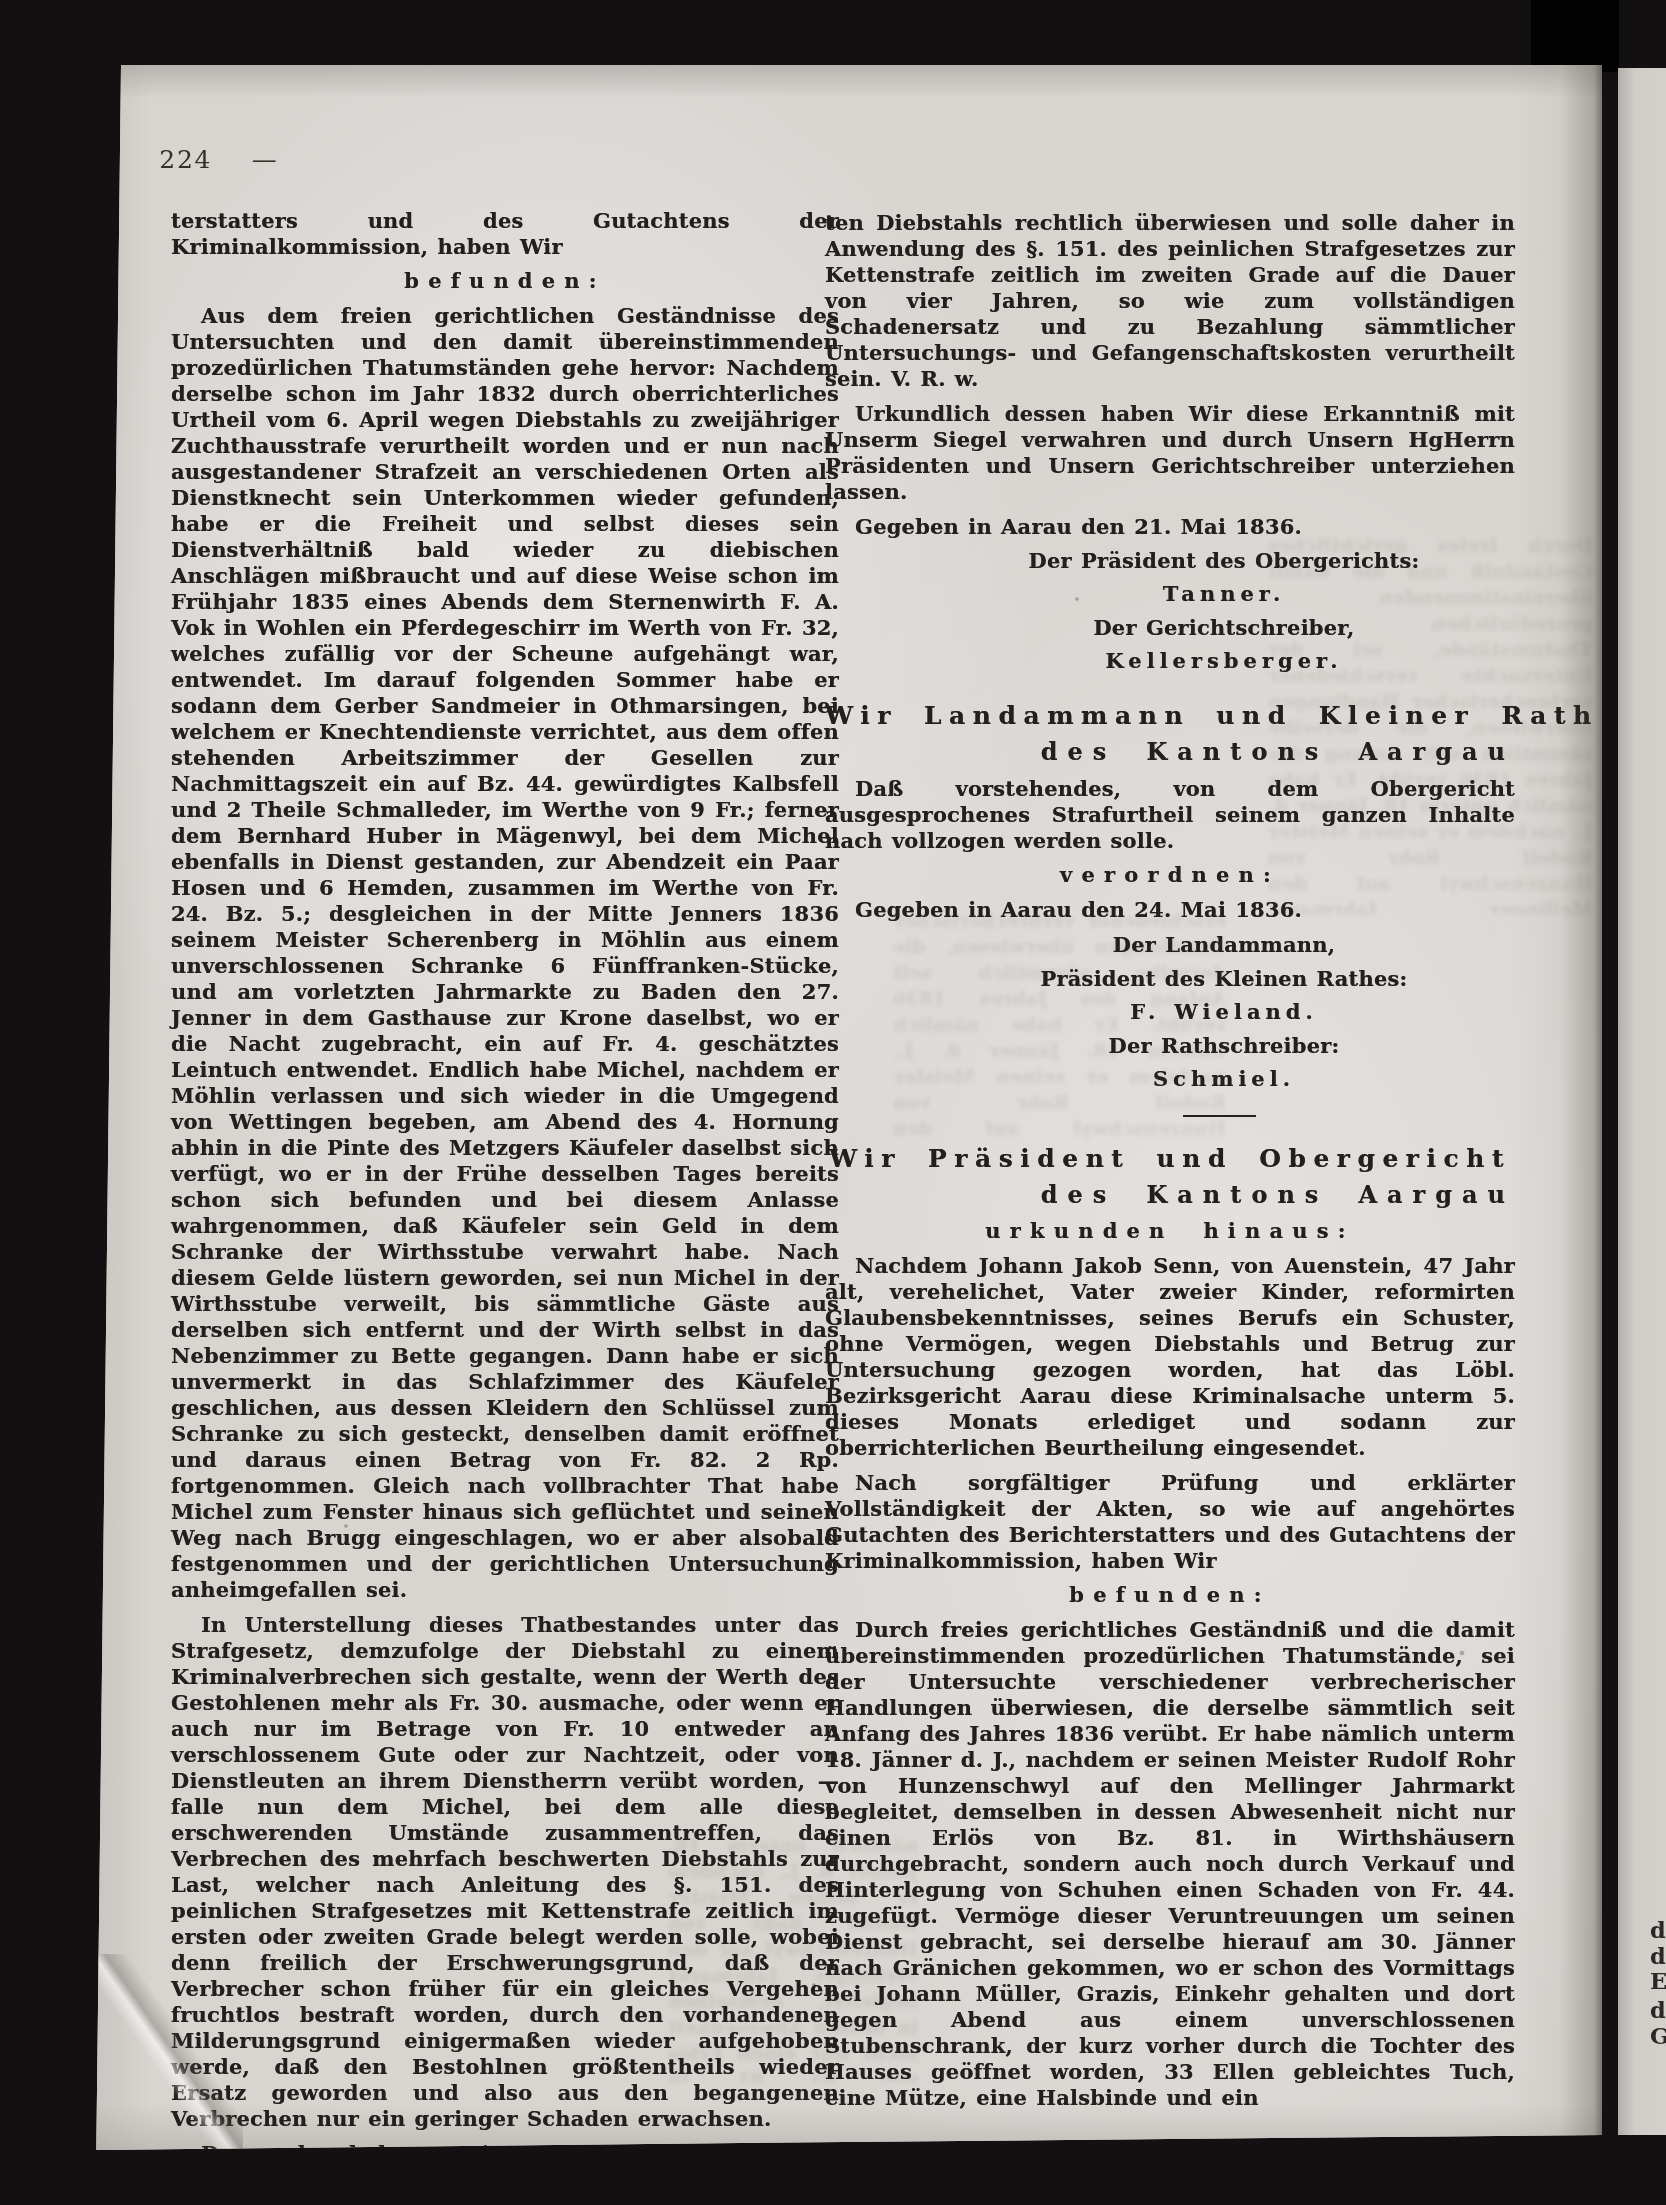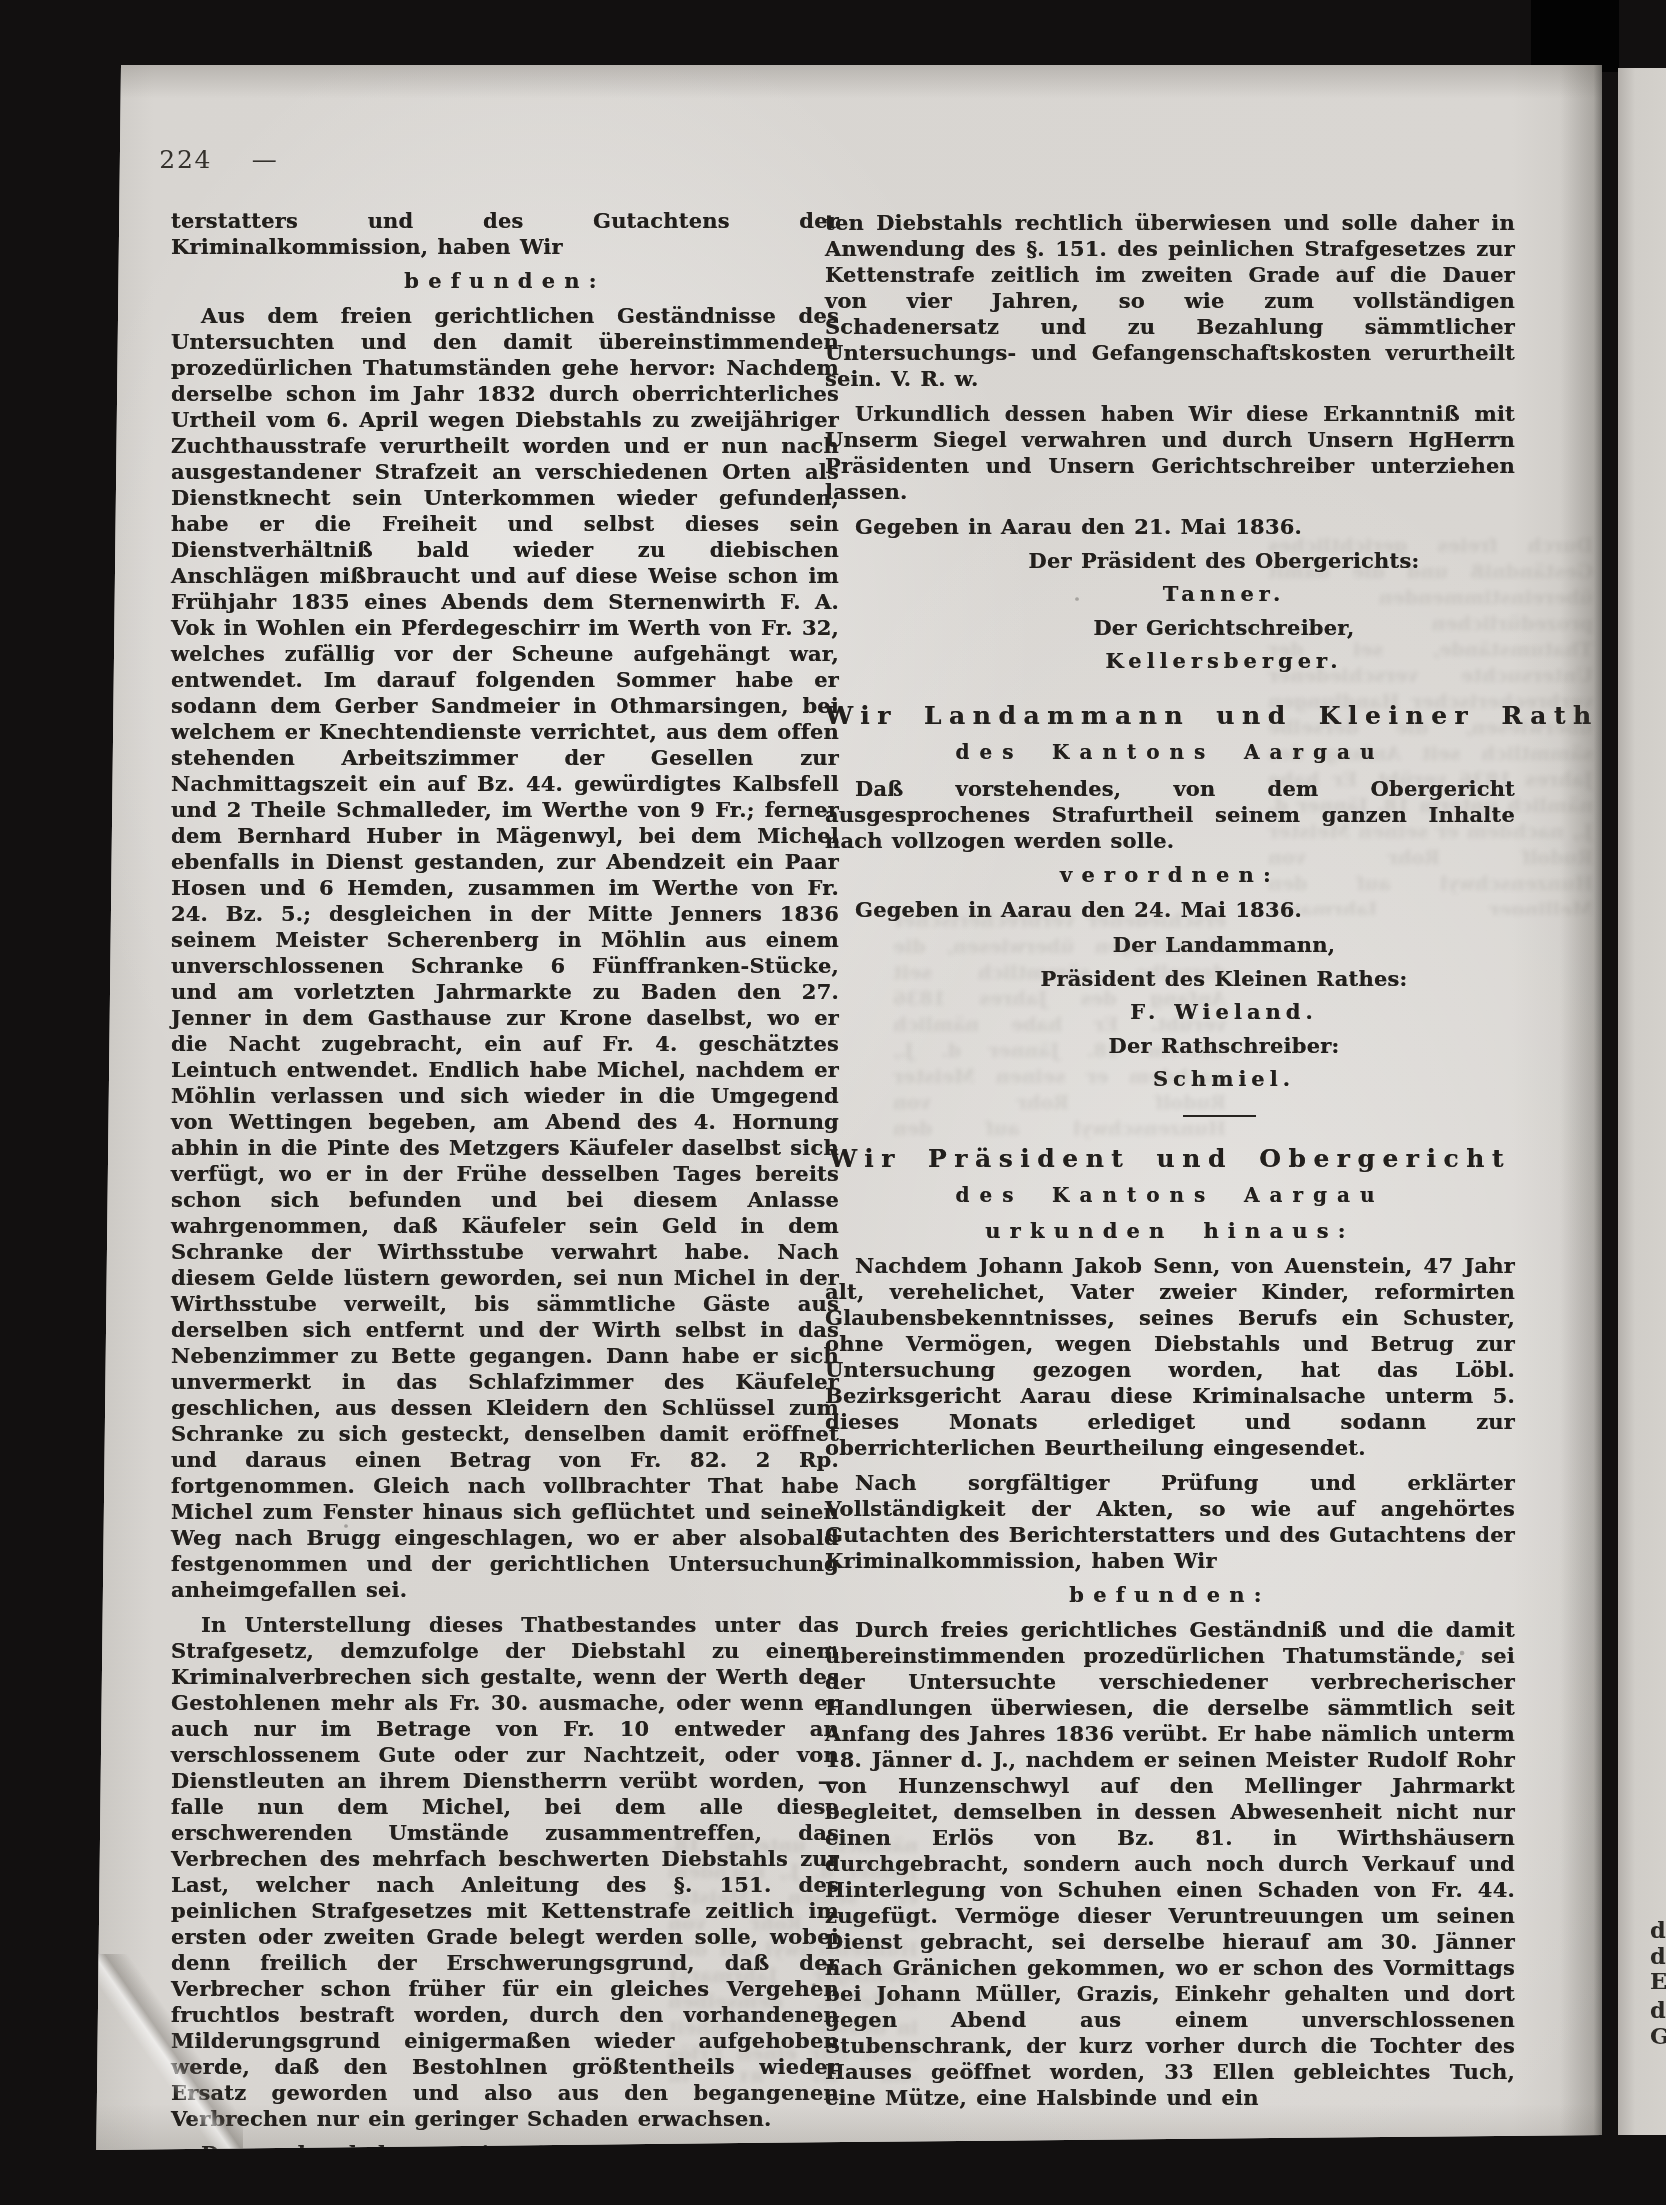--- a/index.html
+++ b/index.html
@@ -81,22 +81,22 @@
     letter-spacing:9.2px; word-spacing:13.3px;
     margin:8.3px 0 6.7px !important;
   }
   .heading {
     text-align:center; text-indent:0; white-space:nowrap;
     font-size:25px; line-height:33px;
     letter-spacing:7.5px; word-spacing:10px;
     margin:25px 0 5px !important;
   }
   .subheading {
-    text-align:center; text-indent:0;
-    font-size:20px; line-height:30px;
+    text-align:right; text-indent:0;
+    font-size:24px; line-height:30px;
     letter-spacing:10px; word-spacing:11.7px;
     margin:3.3px 0 6.7px !important;
   }
   .sig      { text-align:center; text-indent:0; margin:8.3px 0 0 108px !important; }
   .sig-name { text-align:center; text-indent:0; letter-spacing:5px; margin:6.7px 0 0 108px !important; }
   .rule {
     width:73px; height:0; border-top:2.5px solid #26231f;
     margin:23px 0 21.7px 358px;
   }
 

